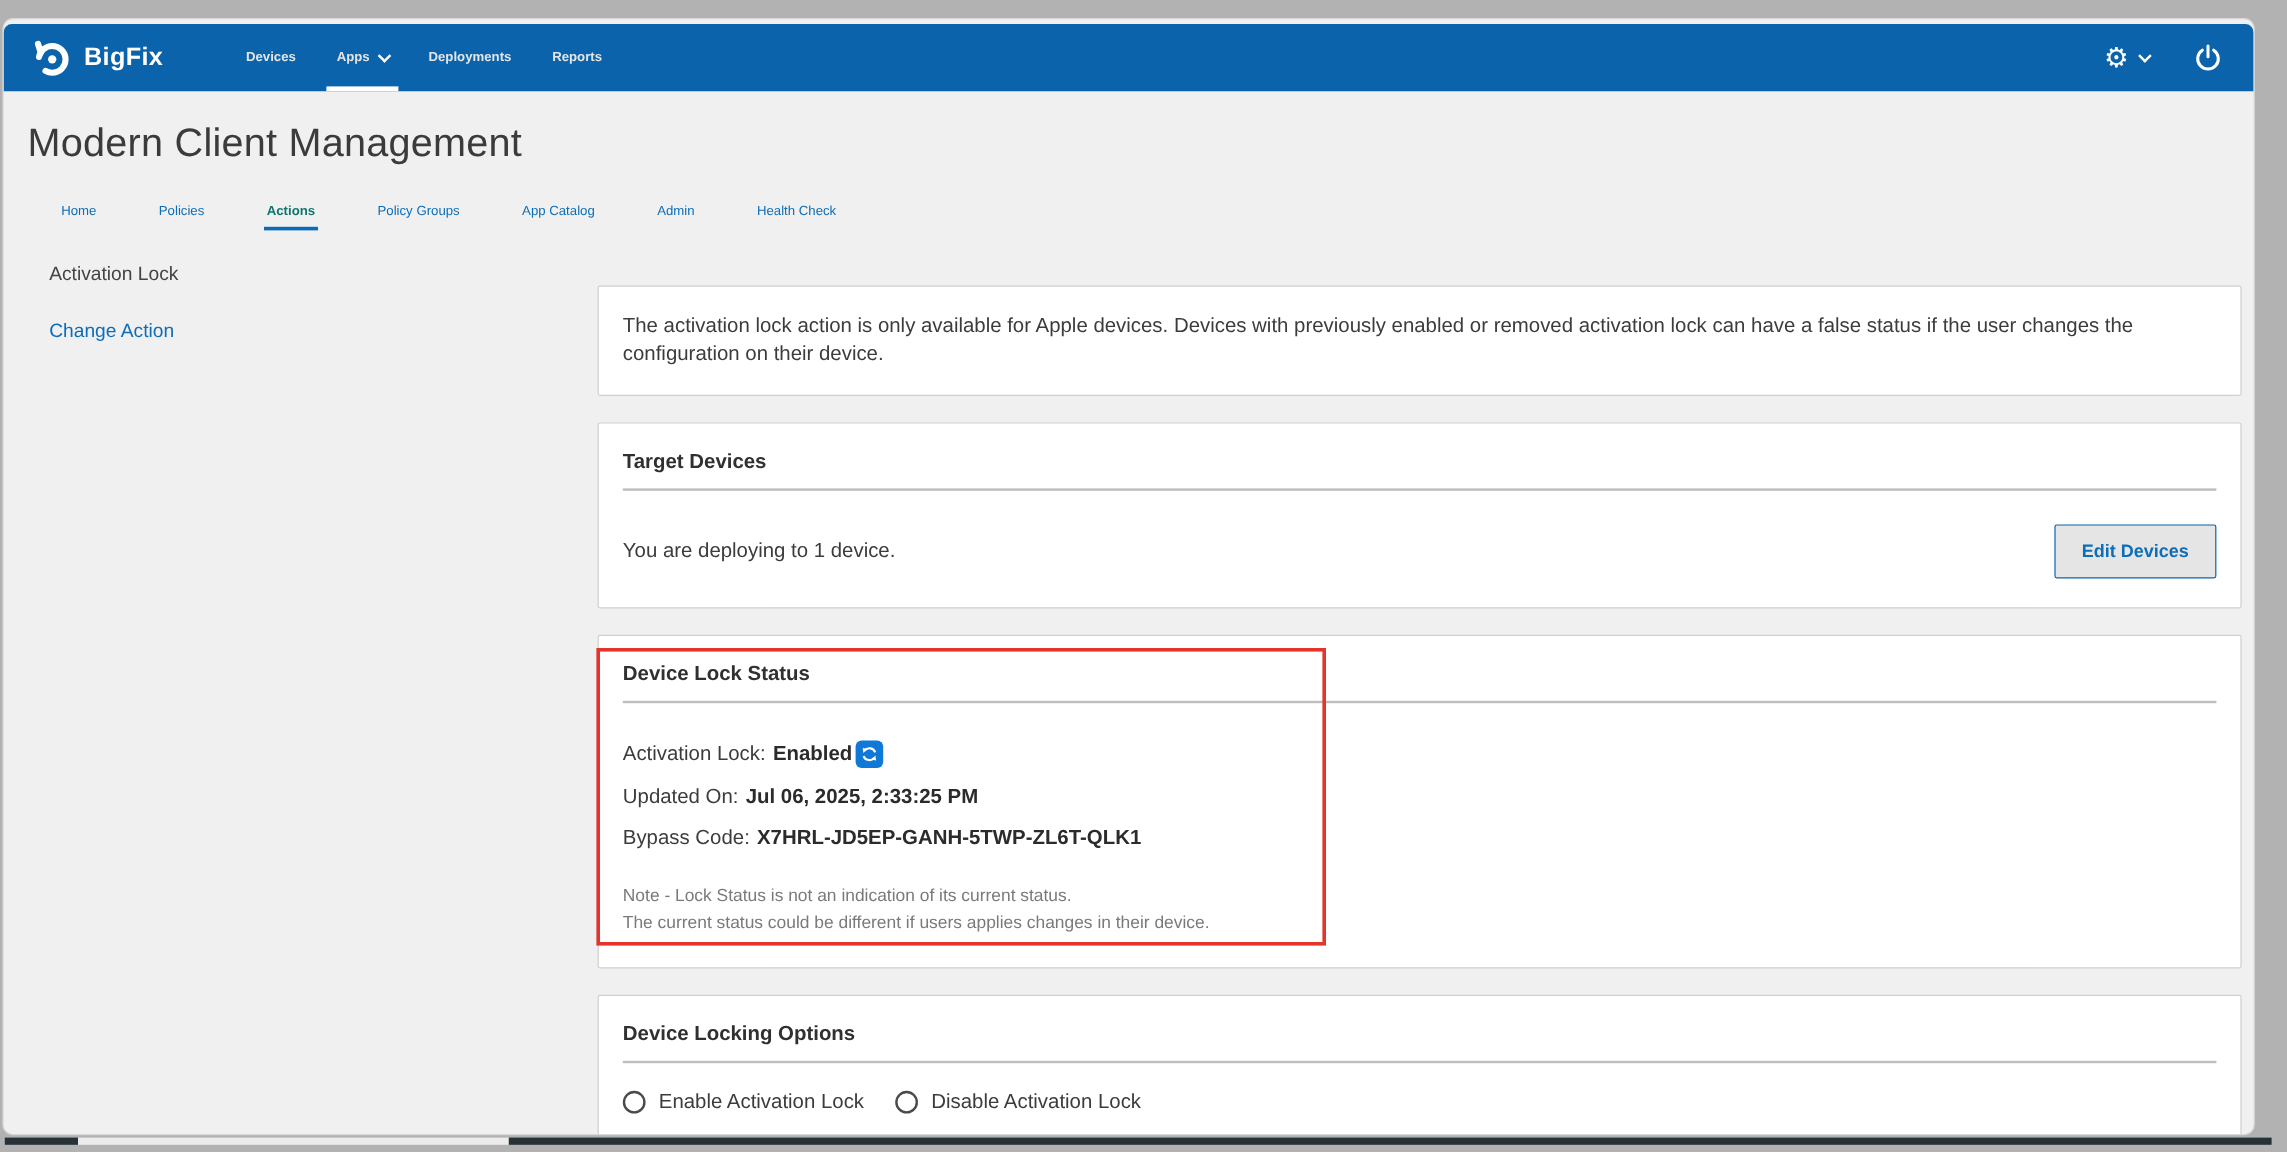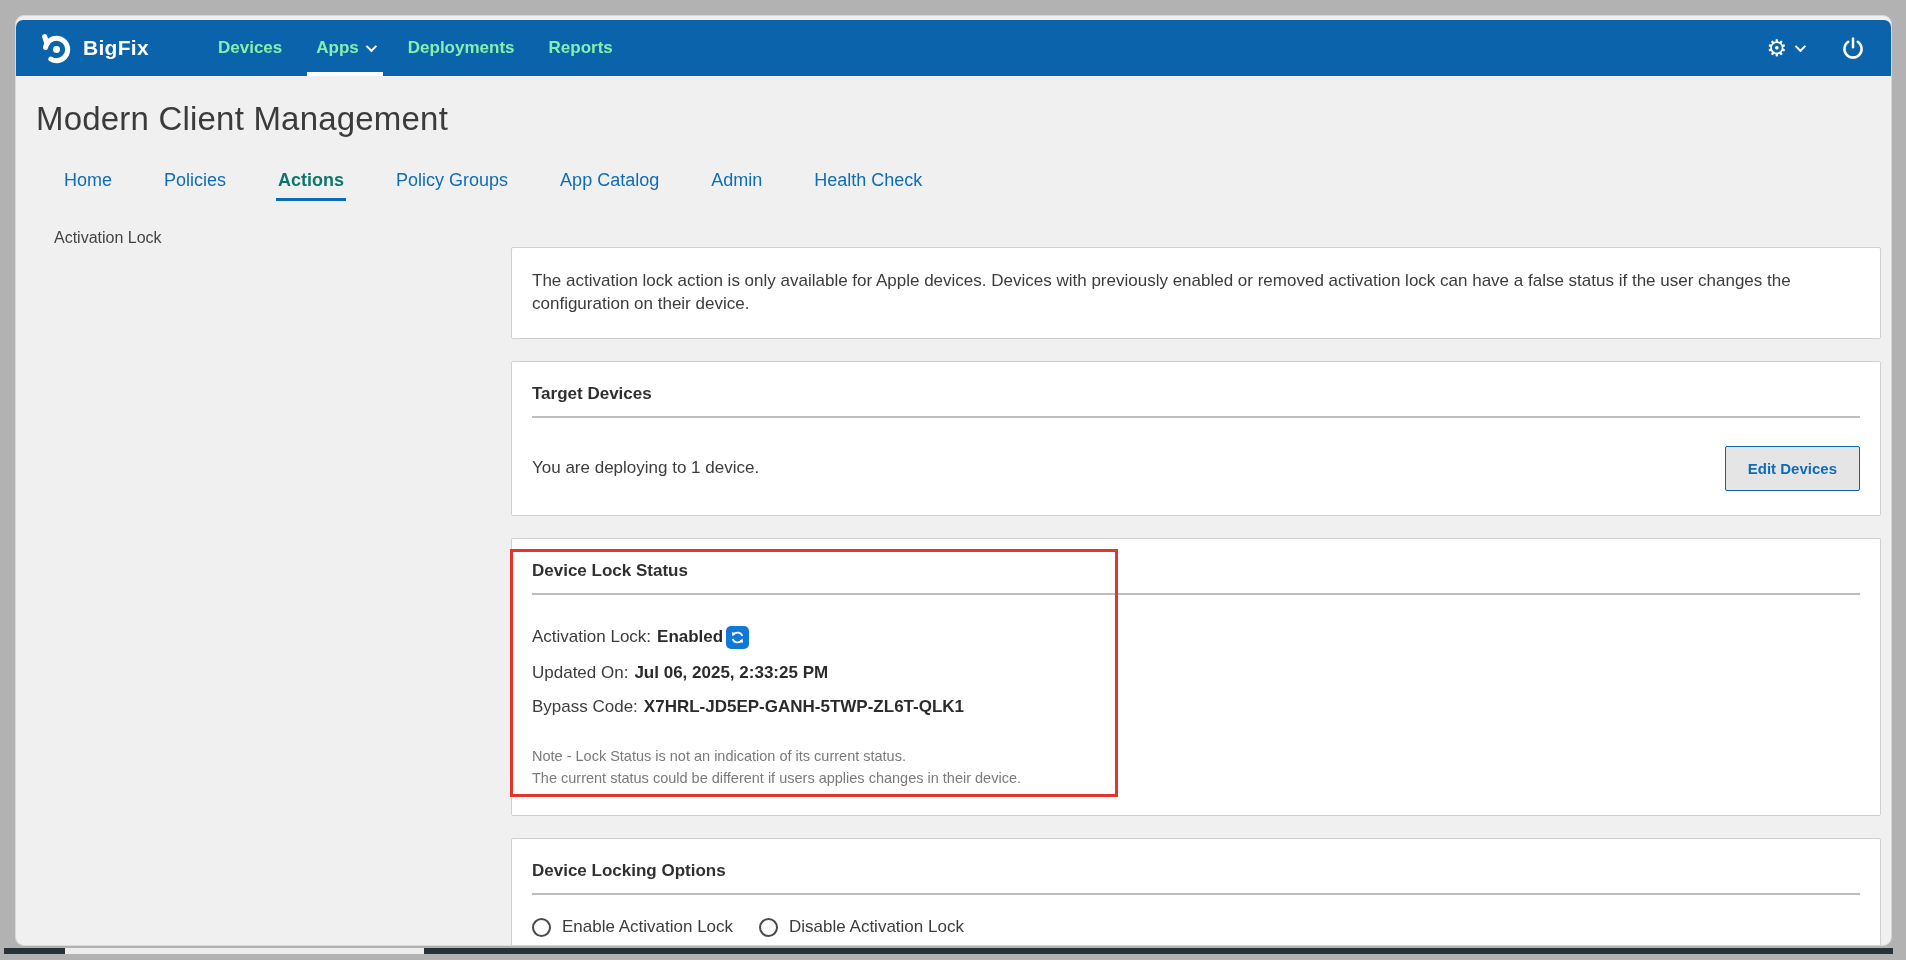--- a/index.html
+++ b/index.html
@@ -5,41 +5,41 @@
   * { margin:0; padding:0; box-sizing:border-box; }
   html,body { width:1906px; height:960px; }
   body {
     position:relative;
     background:#b2b2b2;
     font-family:"Liberation Sans", sans-serif;
     color:#3c3c3c;
     overflow:hidden;
   }
   .window {
-    position:absolute; left:15px; top:15px; width:1877px; height:931px;
+    position:absolute; left:2px; top:15px; width:1877px; height:931px;
     background:#f0f0f1;
     border-radius:9px;
     overflow:hidden;
     border:1px solid #d8d8d8;
     padding-top:4px; 
   }
   
   .navbar {
     height:56px; background:#0a63ab;
     display:flex; align-items:center;
     border-radius:7px 7px 0 0;
     padding:0 26px 0 24px;
     position:relative;
   }
   .brand { display:flex; align-items:center; gap:10px; margin-right:52px; }
   .brand-logo { width:33px; height:33px; display:block; }
   .brand-name { color:#fff; font-size:21px; font-weight:bold; letter-spacing:.3px; }
   .nav-items { display:flex; align-items:stretch; height:56px; }
   .nav-item {
-    color:#86efac; font-size:17px; font-weight:bold;
+    color:#e5e5e5; font-size:11px; font-weight:bold;
     display:flex; align-items:center; gap:7px;
     padding:0 17px; position:relative; cursor:pointer;
   }
   .nav-item.active::after {
     content:""; position:absolute; left:8px; right:8px; bottom:0; height:4px; background:#fff;
   }
   .chevron {
     width:8px; height:8px; border-right:2px solid #fff; border-bottom:2px solid #fff;
     transform:rotate(45deg) translateY(-2px); display:inline-block;
   }
@@ -47,21 +47,21 @@
   .gear-wrap { display:flex; align-items:center; gap:8px; cursor:pointer; }
   .gear-glyph { color:#fff; font-size:23px; line-height:1; }
   .power-svg { width:24px; height:24px; display:block; cursor:pointer; }
   
   .page-title {
     font-size:33px; color:#3b3b3b; font-weight:400;
     padding:24px 0 0 20px; letter-spacing:.2px;
   }
   .tabs { display:flex; gap:28px; padding:26px 0 0 36px; }
   .tab {
-    font-size:18px; color:#0e6db7; padding:6px 12px 10px 12px;
+    font-size:11px; color:#0e6db7; padding:6px 12px 10px 12px;
     position:relative; cursor:pointer;
   }
   .tab.active { color:#0f766e; font-weight:bold; }
   .tab.active::after {
     content:""; position:absolute; left:10px; right:10px; bottom:0; height:3px; background:#0a6cb8;
   }
   
   .content { display:flex; margin-top:22px; }
   .sidebar { width:495px; padding:6px 0 0 38px; flex:0 0 auto; }
   .side-item { font-size:16px; margin-bottom:30px; cursor:pointer; }
@@ -165,20 +165,21 @@
     <div class="tab">Policy Groups</div>
     <div class="tab">App Catalog</div>
     <div class="tab">Admin</div>
     <div class="tab">Health Check</div>
   </div>
 
   <div class="content">
 
     <div class="sidebar">
       <div class="side-item current">Activation Lock</div>
+      <div class="side-item link">Change Action</div>
     </div>
 
     <div class="main">
 
       <div class="panel">
         <div class="banner-text">The activation lock action is only available for Apple devices. Devices with previously enabled or removed activation lock can have a false status if the user changes the configuration on their device.</div>
       </div>
 
       <div class="panel">
         <div class="panel-heading">Target Devices</div>

